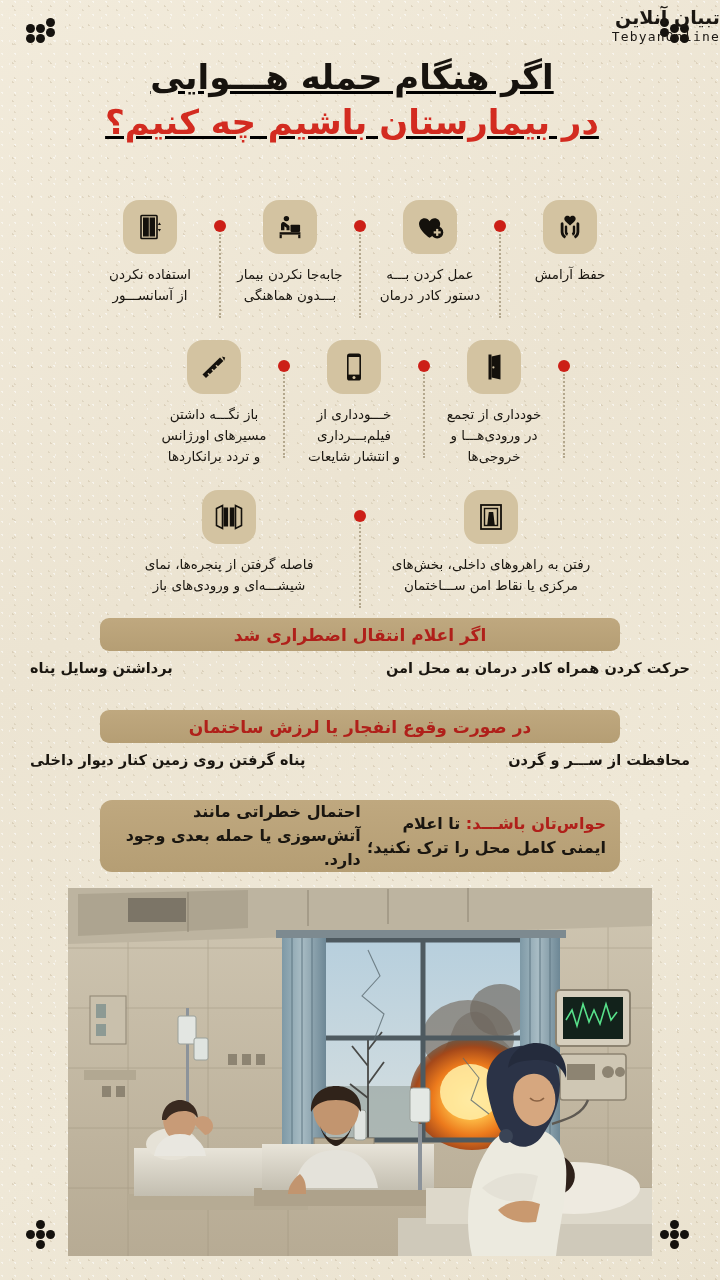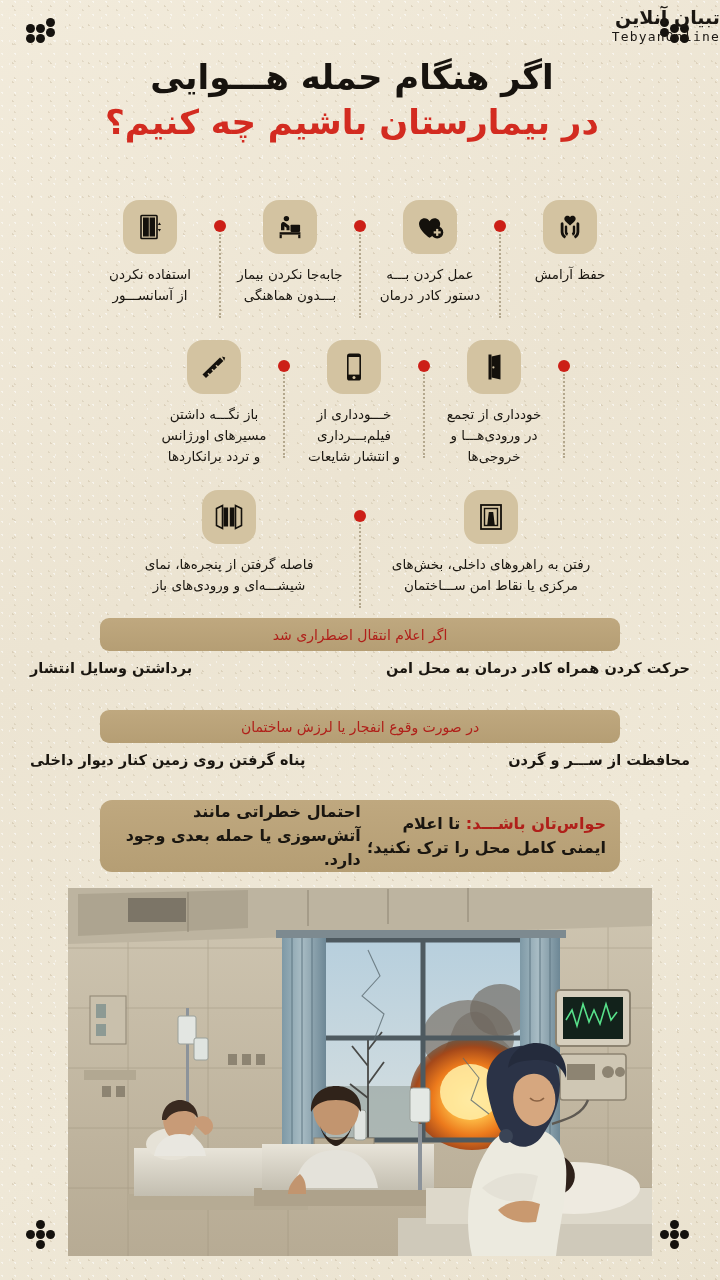--- a/index.html
+++ b/index.html
@@ -38,21 +38,21 @@
   .logo-wrap { position:absolute; top:8px; left:12px; right:0; text-align:right; }
   .logo-fa {
     font-size:19px; font-weight:bold; color:#1b1712; letter-spacing:-0.5px;
     line-height:1.05; font-family:"DejaVu Sans","Liberation Sans",sans-serif;
   }
   .logo-en {
     font-size:13px; color:#1b1712; letter-spacing:1.2px; margin-top:1px;
     font-family:"DejaVu Sans Mono","Liberation Mono",monospace;
   }
 
-  .title-block { position:absolute; top:57px; left:0; right:16px; text-align:center; padding:0 28px; }
+  .title-block { position:absolute; top:57px; left:0; right:16px; text-align:center; padding:0 28px;text-decoration:underline; }
   .title-l1 {
     font-size:34px; font-weight:bold; color:#17130e; line-height:1.22;
     letter-spacing:-0.4px; white-space:nowrap;
   }
   .title-l2 {
     font-size:34px; font-weight:bold; color:#d32b20; line-height:1.22;
     letter-spacing:-0.4px; margin-top:4px; white-space:nowrap;
   }
 
   
@@ -73,21 +73,21 @@
     width:0; border-left:2px dotted #b4a88e; height:84px; margin-top:2px;
   }
 
   
   .banner {
     position:absolute; left:100px; right:100px; height:33px;
     background:linear-gradient(180deg,#bfa87f 0%,#b59e74 100%);
     border-radius:9px; display:flex; align-items:center; justify-content:center;
   }
   .banner-text {
-    font-size:14px; font-weight:normal; color:#b0201a; letter-spacing:-0.3px;
+    font-size:17px; font-weight:bold; color:#b0201a; letter-spacing:-0.3px;
   }
   .sub-row {
     position:absolute; left:30px; right:30px; display:flex;
     justify-content:space-between; align-items:center;
   }
   .sub-item {
     font-size:14.5px; font-weight:bold; color:#1a1610; letter-spacing:-0.2px;
     white-space:nowrap;
   }
 
@@ -321,21 +321,21 @@
       </div>
       <div class="cell-text">فاصله گرفتن از پنجره‌ها، نمای<br>شیشـــه‌ای و ورودی‌های باز</div>
     </div>
   </div>
 
   <div class="banner" style="top:618px">
     <span class="banner-text">اگر اعلام انتقال اضطراری شد</span>
   </div>
   <div class="sub-row" style="top:660px">
     <span class="sub-item">حرکت کردن همراه کادر درمان به محل امن</span>
-    <span class="sub-item">برداشتن وسایل انتشار</span>
+    <span class="sub-item">برداشتن وسایل پناه</span>
   </div>
 
   <div class="banner" style="top:710px">
     <span class="banner-text">در صورت وقوع انفجار یا لرزش ساختمان</span>
   </div>
   <div class="sub-row" style="top:752px">
     <span class="sub-item">محافظت از ســـر و گردن</span>
     <span class="sub-item">پناه گرفتن روی زمین کنار دیوار داخلی</span>
   </div>
 

